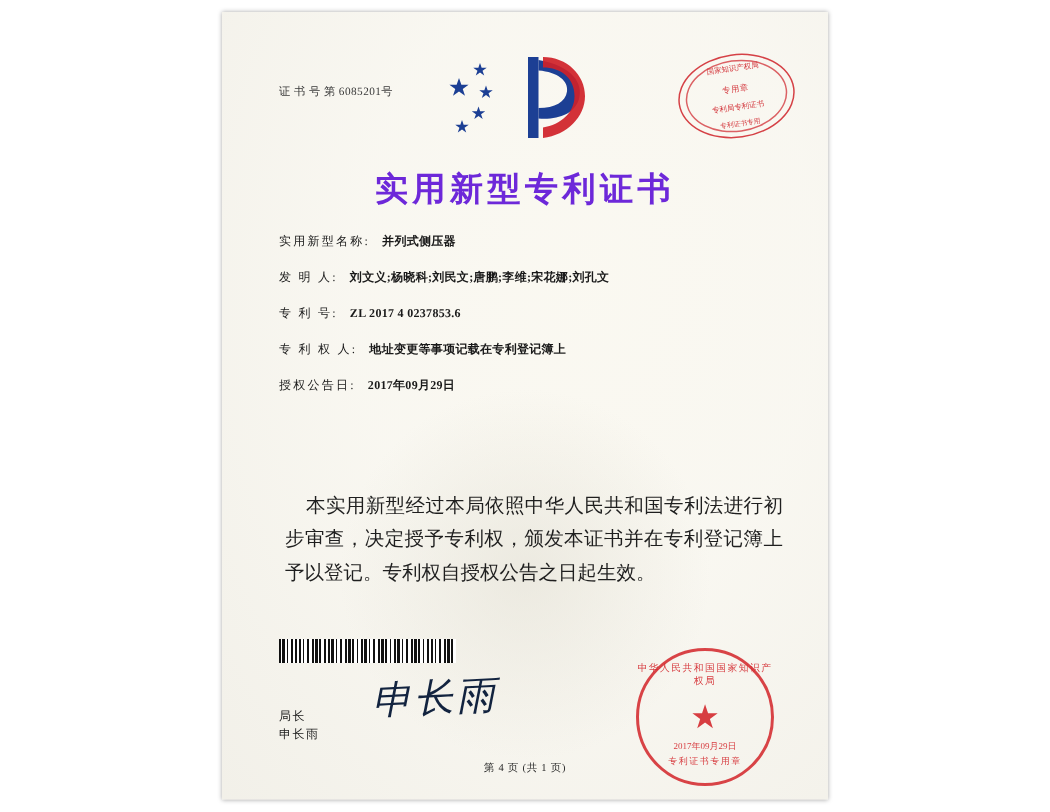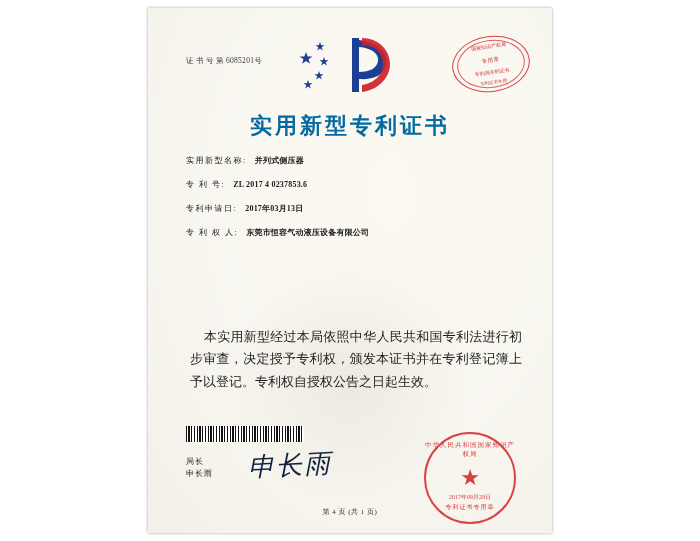--- a/index.html
+++ b/index.html
@@ -111,21 +111,21 @@
   .logo svg { display: block; }
 
   .main-title {
     position: absolute;
     left: 0; right: 0;
     top: 103px;
     text-align: center;
     font-size: 22px;
     font-weight: bold;
     letter-spacing: 3px;
-    color: #0369a1;
+    color: #6d28d9;
     font-family: "DejaVu Serif", serif;
   }
 
   .fields {
     position: absolute;
     left: 38px;
     top: 148px;
     right: 28px;
     font-size: 8px;
     color: #1a1a1a;
@@ -173,21 +173,21 @@
       #111 0px, #111 1px, #fff 1px, #fff 2px,
       #111 2px, #111 4px, #fff 4px, #fff 5px,
       #111 5px, #111 6px, #fff 6px, #fff 8px,
       #111 8px, #111 9px, #fff 9px, #fff 11px
     );
   }
 
   .sign-label {
     position: absolute;
     left: 38px;
-    top: 448px;
+    top: 464px;
     font-size: 8px;
     line-height: 1.45;
     color: #1a1a1a;
     letter-spacing: 1px;
   }
   .signature {
     position: absolute;
     left: 100px;
     top: 440px;
     font-size: 26px;
@@ -292,30 +292,34 @@
     </div>
 
     <div class="main-title">实用新型专利证书</div>
 
     <div class="fields">
       <div class="frow">
         <span class="flabel">实用新型名称:</span>
         <span class="fvalue">并列式侧压器</span>
       </div>
       <div class="frow">
+        <span class="flabel">发 明 人:</span>
+        <span class="fvalue">刘文义;杨晓科;刘民文;唐鹏;李维;宋花娜;刘孔文</span>
+      </div>
+      <div class="frow">
         <span class="flabel">专 利 号:</span>
         <span class="fvalue">ZL 2017 4 0237853.6</span>
       </div>
       <div class="frow">
-        <span class="flabel">专利申请日:</span>
-        <span class="fvalue">2017年03月13日</span>
-      </div>
-      <div class="frow">
         <span class="flabel">专 利 权 人:</span>
-        <span class="fvalue">东莞市恒容气动液压设备有限公司</span>
+        <span class="fvalue">地址变更等事项记载在专利登记簿上</span>
+      </div>
+      <div class="frow">
+        <span class="flabel">授权公告日:</span>
+        <span class="fvalue">2017年09月29日</span>
       </div>
     </div>
 
     <div class="body-text">
       <p>本实用新型经过本局依照中华人民共和国专利法进行初步审查，决定授予专利权，颁发本证书并在专利登记簿上予以登记。专利权自授权公告之日起生效。</p>
     </div>
 
     <div class="barcode"></div>
 
     <div class="sign-label">

